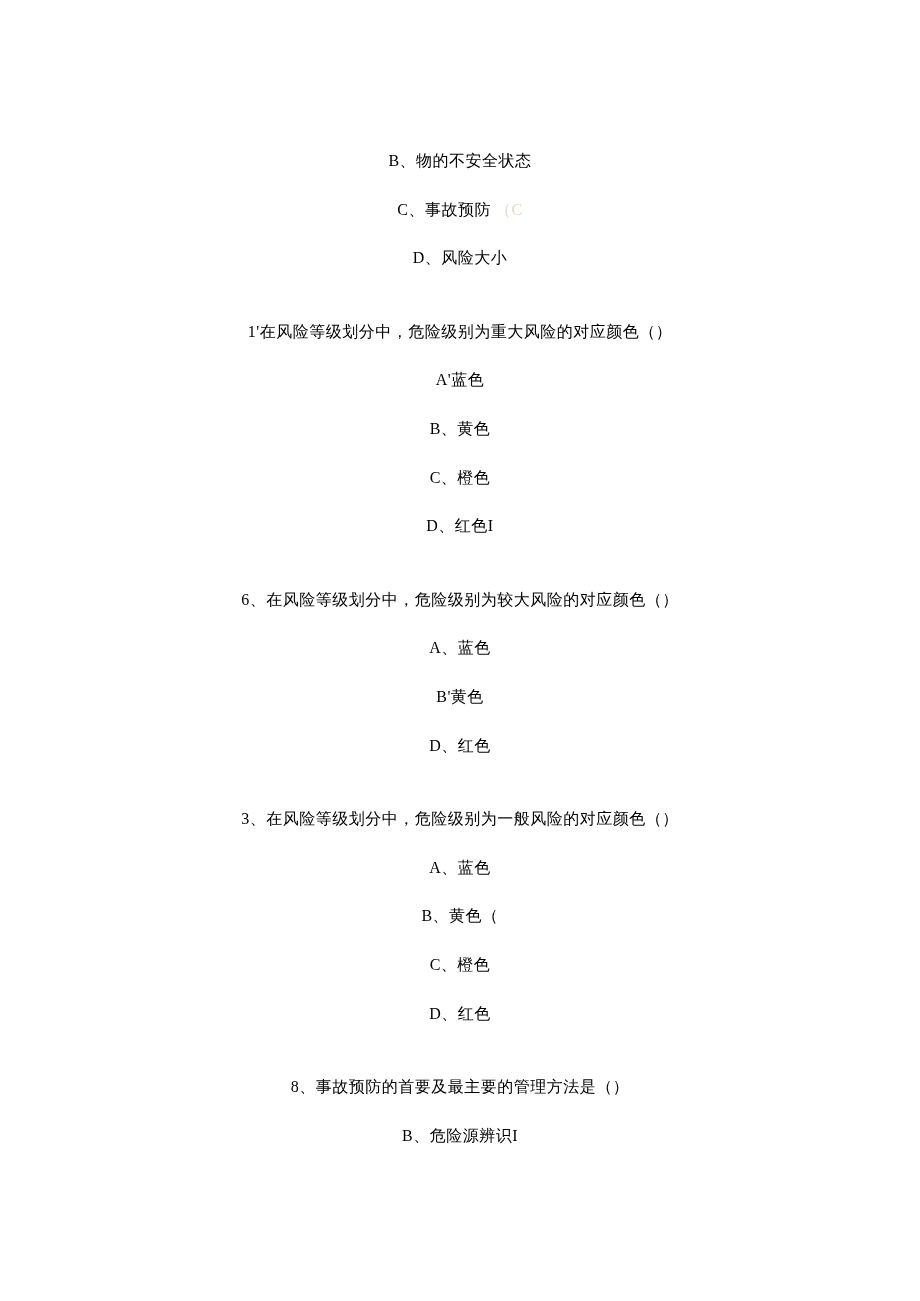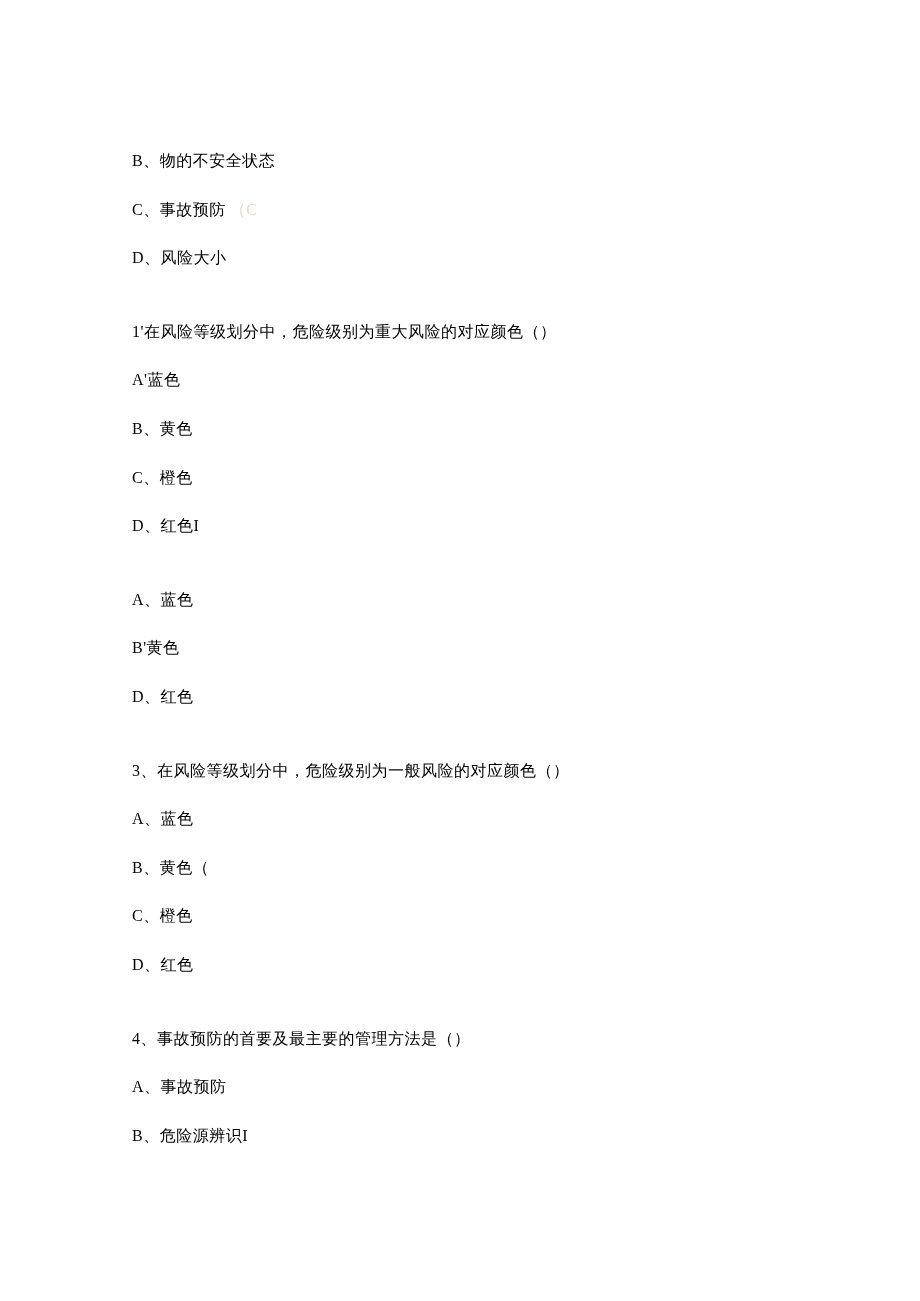--- a/index.html
+++ b/index.html
@@ -13,20 +13,21 @@
       background: #ffffff;
       font-family: "SimSun", "宋体", serif;
       font-size: 16px;
       color: #000000;
       padding: 148px 132px 0 132px;
       line-height: 1.6;
     }
     .line {
       margin-bottom: 23px;
       letter-spacing: 0.5px;
+      text-align: center;
     }
     .question-block {
       margin-top: 48px;
     }
     .question-block:first-child {
       margin-top: 0;
     }
     .faded {
       color: #e8d8c8;
       margin-left: 4px;
@@ -48,31 +49,31 @@
 
   <div class="question-block">
     <div class="line">1'在风险等级划分中，危险级别为重大风险的对应颜色（）</div>
     <div class="line"><span>A'蓝色</span></div>
     <div class="line"><span>B、黄色</span></div>
     <div class="line"><span>C、橙色</span></div>
     <div class="line"><span>D、红色I</span></div>
   </div>
 
   <div class="question-block">
+    <div class="line">6、在风险等级划分中，危险级别为较大风险的对应颜色（）</div>
     <div class="line"><span>A、蓝色</span></div>
     <div class="line"><span>B'黄色</span></div>
     <div class="line"><span>D、红色</span></div>
   </div>
 
   <div class="question-block">
     <div class="line">3、在风险等级划分中，危险级别为一般风险的对应颜色（）</div>
     <div class="line"><span>A、蓝色</span></div>
     <div class="line"><span>B、黄色（</span></div>
     <div class="line"><span>C、橙色</span></div>
     <div class="line"><span>D、红色</span></div>
   </div>
 
   <div class="question-block">
-    <div class="line">4、事故预防的首要及最主要的管理方法是（）</div>
-    <div class="line"><span>A、事故预防</span></div>
+    <div class="line">8、事故预防的首要及最主要的管理方法是（）</div>
     <div class="line"><span>B、危险源辨识I</span></div>
   </div>
 </div>
 
 </body></html>

